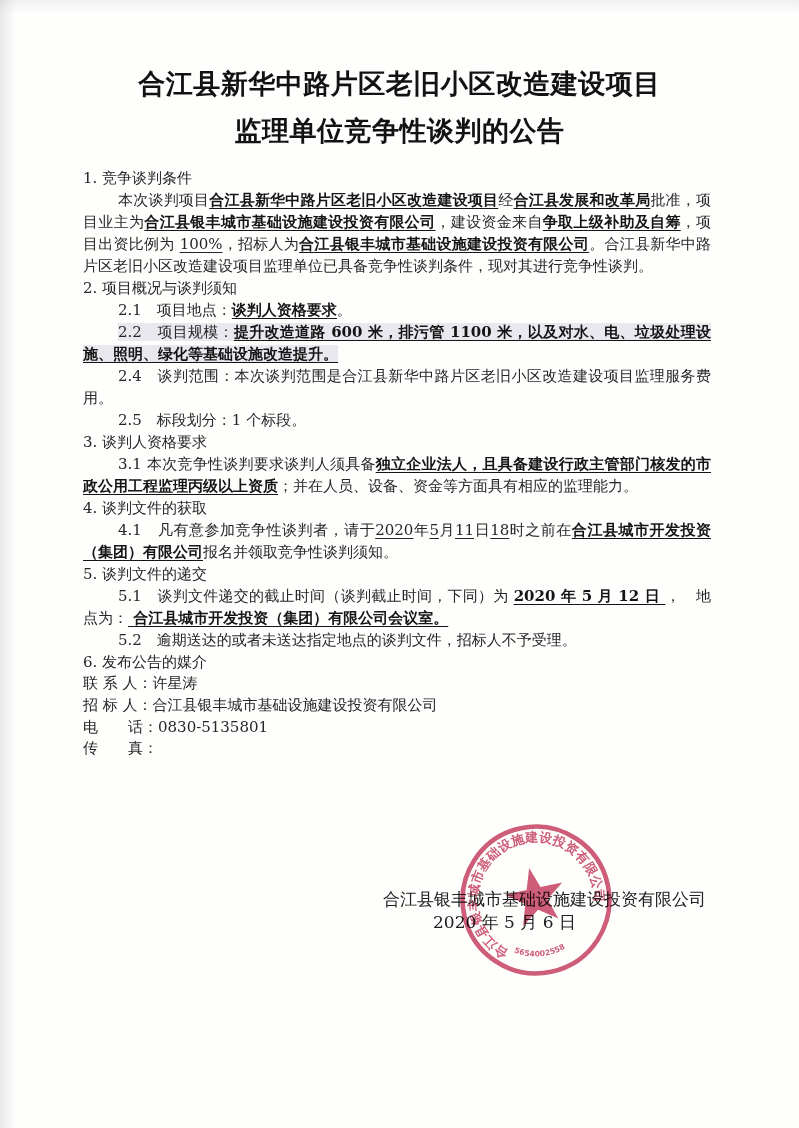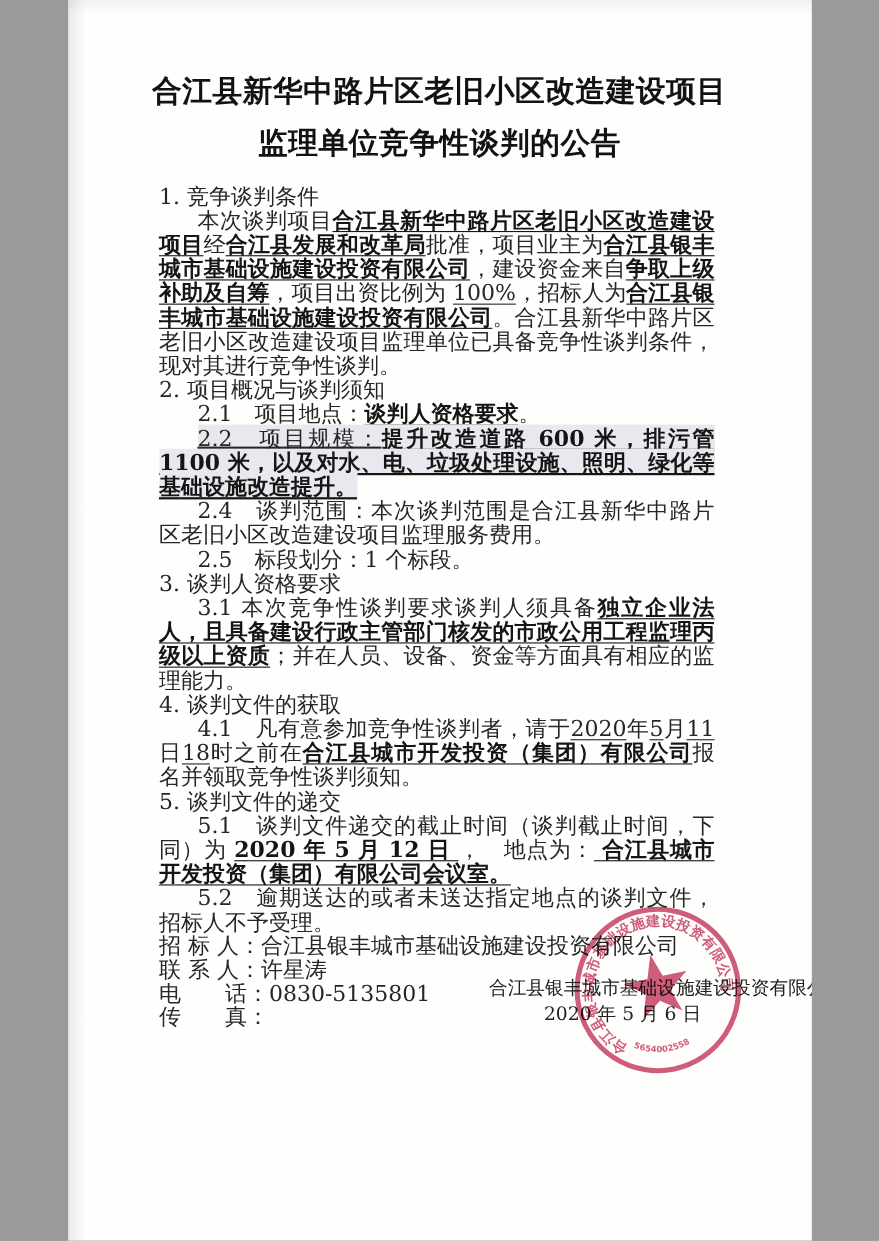--- a/index.html
+++ b/index.html
@@ -1,18 +1,18 @@
 <!DOCTYPE html>
 <html><head>
 <meta charset="utf-8">
 <style>
   html,body { margin:0; padding:0; background:#9a9a9a; }
   .page {
     position:relative;
-    width:676px; height:1128px;
+    width:799px; height:1128px;
     margin:0 auto;
     background:#fefefd;
     overflow:hidden;
     font-family:"DejaVu Serif","Liberation Serif",serif;
     color:#262626;
   }
   
   .page::before{
     content:""; position:absolute; left:0; top:0; bottom:0; width:16px;
     background:linear-gradient(90deg, rgba(110,110,125,0.14), rgba(110,110,125,0));
@@ -28,28 +28,28 @@
     text-align:center;
     font-family:"DejaVu Sans","Liberation Sans",sans-serif;
     font-weight:bold;
     font-size:27px;
     line-height:47px;
     color:#121212;
     letter-spacing:0.5px;
   }
   .doc-body{
     margin:13px 88px 0 83px;
-    font-size:20px;
+    font-size:15px;
     line-height:22px;
   }
   .para{ text-align:justify; }
   .para.ind{ text-indent:35px; }
   .b{ font-weight:bold; color:#151515; }
   .u{ text-decoration:underline; text-underline-offset:3px; text-decoration-thickness:1.3px; }
-  .hl{ background:#e8e8ee;text-decoration:underline; }
+  .hl{ background:#e8e8ee; }
   .contact-list{ margin-top:0; }
   .contact-row{ line-height:21.8px; text-align:left; }
   .signature{
     position:absolute; left:383px; top:888px;
     font-size:17px; line-height:23px; color:#202020;
     white-space:nowrap;
   }
   .signature .sig-date{ margin-left:50px; }
   .seal{
     position:absolute; left:457px; top:821px;
@@ -83,24 +83,25 @@
         <div class="para ind"><span class="hl">2.2　项目规模：</span><span class="b u hl">提升改造道路 600 米，排污管 1100 米，以及对水、电、垃圾处理设施、照明、绿化等基础设施改造提升。</span></div>
         <div class="para ind"><span class="">2.4　谈判范围：本次谈判范围是合江县新华中路片区老旧小区改造建设项目监理服务费用。</span></div>
         <div class="para ind"><span class="">2.5　标段划分：1 个标段。</span></div>
         <div class="para"><span class="">3. 谈判人资格要求</span></div>
         <div class="para ind"><span class="">3.1 本次竞争性谈判要求谈判人须具备</span><span class="b u ">独立企业法人，且具备建设行政主管部门核发的市政公用工程监理丙级以上资质</span><span class="">；并在人员、设备、资金等方面具有相应的监理能力。</span></div>
         <div class="para"><span class="">4. 谈判文件的获取</span></div>
         <div class="para ind"><span class="">4.1　凡有意参加竞争性谈判者，请于</span><span class="u ">2020</span><span class="">年</span><span class="u ">5</span><span class="">月</span><span class="u ">11</span><span class="">日</span><span class="u ">18</span><span class="">时之前在</span><span class="b u ">合江县城市开发投资（集团）有限公司</span><span class="">报名并领取竞争性谈判须知。</span></div>
         <div class="para"><span class="">5. 谈判文件的递交</span></div>
         <div class="para ind"><span class="">5.1　谈判文件递交的截止时间（谈判截止时间，下同）为 </span><span class="b u ">2020 年 5 月 12 日 </span><span class="">，　地点为：</span><span class="b u "> 合江县城市开发投资（集团）有限公司会议室。 </span></div>
         <div class="para ind"><span class="">5.2　逾期送达的或者未送达指定地点的谈判文件，招标人不予受理。</span></div>
+        <div class="para"><span class="">6. 发布公告的媒介</span></div>
       </div>
     <div class="contact-list" id="contact-list">
+        <div class="contact-row"><span>联 系 人：</span><span>许星涛</span></div>
         <div class="contact-row"><span>招 标 人：</span><span>合江县银丰城市基础设施建设投资有限公司</span></div>
-        <div class="contact-row"><span>联 系 人：</span><span>许星涛</span></div>
         <div class="contact-row"><span>电　　话：</span><span>0830-5135801</span></div>
         <div class="contact-row"><span>传　　真：</span><span></span></div>
       </div>
   </main>
 
   <div class="signature">
     <div class="sig-company">合江县银丰城市基础设施建设投资有限公司</div>
     <div class="sig-date">2020 年 5 月 6 日</div>
   </div>
 

